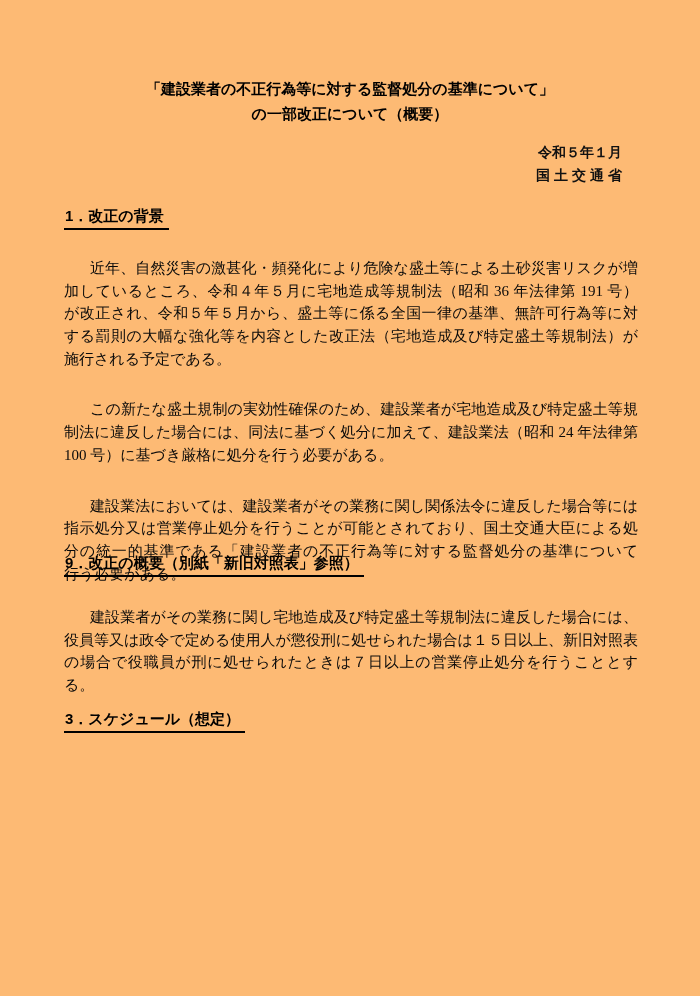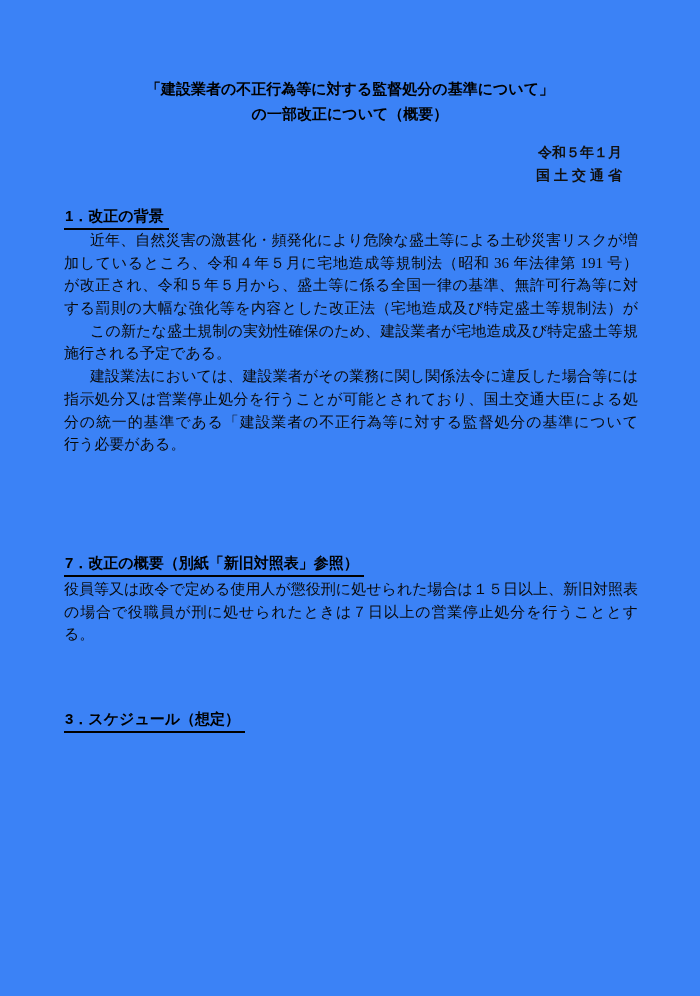--- a/index.html
+++ b/index.html
@@ -1,21 +1,21 @@
 <!DOCTYPE html>
 <html lang="ja"><head>
 <meta charset="utf-8">
 <style>
   html, body { margin: 0; padding: 0; background: #e8e8e8; }
   .page {
     position: relative;
     width: 700px;
     height: 996px;
     margin: 0 auto;
-    background: #3b82f6;
+    background: #fdba74;
     color: #0a0a0a;
     overflow: hidden;
     font-family: "Liberation Serif", "DejaVu Serif", serif;
   }
   
   .doc-title {
     position: absolute;
     top: 76px;
     left: 0;
     width: 700px;
@@ -67,21 +67,21 @@
     line-height: 22.7px;
     color: #0a0a0a;
   }
   .line {
     text-align: justify;
     text-align-last: justify;
     height: 22.7px;
     overflow: hidden;
     white-space: pre-wrap;
   }
-  .line.indent { text-indent: 26px; }
+  .line.indent { text-indent: 26px; margin-top: 28px; }
   .line.end { text-align: left; text-align-last: left; }
   
   .schedule-block {
     position: absolute;
     left: 82px;
     font-size: 15px;
     line-height: 23px;
     color: #0a0a0a;
     white-space: pre;
   }
@@ -104,33 +104,36 @@
 
   <div class="sec-heading" style="top:206px">
     <span>1．改正の背景</span>
   </div>
 
   <div class="body-block" style="top:229px">
     <div class="line indent">近年、自然災害の激甚化・頻発化により危険な盛土等による土砂災害リスクが増</div>
     <div class="line">加しているところ、令和４年５月に宅地造成等規制法（昭和 36 年法律第 191 号）</div>
     <div class="line">が改正され、令和５年５月から、盛土等に係る全国一律の基準、無許可行為等に対</div>
     <div class="line">する罰則の大幅な強化等を内容とした改正法（宅地造成及び特定盛土等規制法）が</div>
+    <div class="line end">施行される予定である。</div>
     <div class="line indent">この新たな盛土規制の実効性確保のため、建設業者が宅地造成及び特定盛土等規</div>
-    <div class="line end">施行される予定である。</div>
+    <div class="line">制法に違反した場合には、同法に基づく処分に加えて、建設業法（昭和 24 年法律第</div>
+    <div class="line end">100 号）に基づき厳格に処分を行う必要がある。</div>
     <div class="line indent">建設業法においては、建設業者がその業務に関し関係法令に違反した場合等には</div>
     <div class="line">指示処分又は営業停止処分を行うことが可能とされており、国土交通大臣による処</div>
     <div class="line">分の統一的基準である「建設業者の不正行為等に対する監督処分の基準について</div>
     <div class="line end">行う必要がある。</div>
   </div>
 
   <div class="sec-heading" style="top:553px">
-    <span>7．改正の概要（別紙「新旧対照表」参照）</span>
+    <span>9．改正の概要（別紙「新旧対照表」参照）</span>
   </div>
 
   <div class="body-block" style="top:578px">
+    <div class="line indent">建設業者がその業務に関し宅地造成及び特定盛土等規制法に違反した場合には、</div>
     <div class="line">役員等又は政令で定める使用人が懲役刑に処せられた場合は１５日以上、新旧対照表</div>
     <div class="line">の場合で役職員が刑に処せられたときは７日以上の営業停止処分を行うこととす</div>
     <div class="line end">る。</div>
   </div>
 
   <div class="sec-heading" style="top:709px">
     <span>3．スケジュール（想定）</span>
   </div>
 
 

